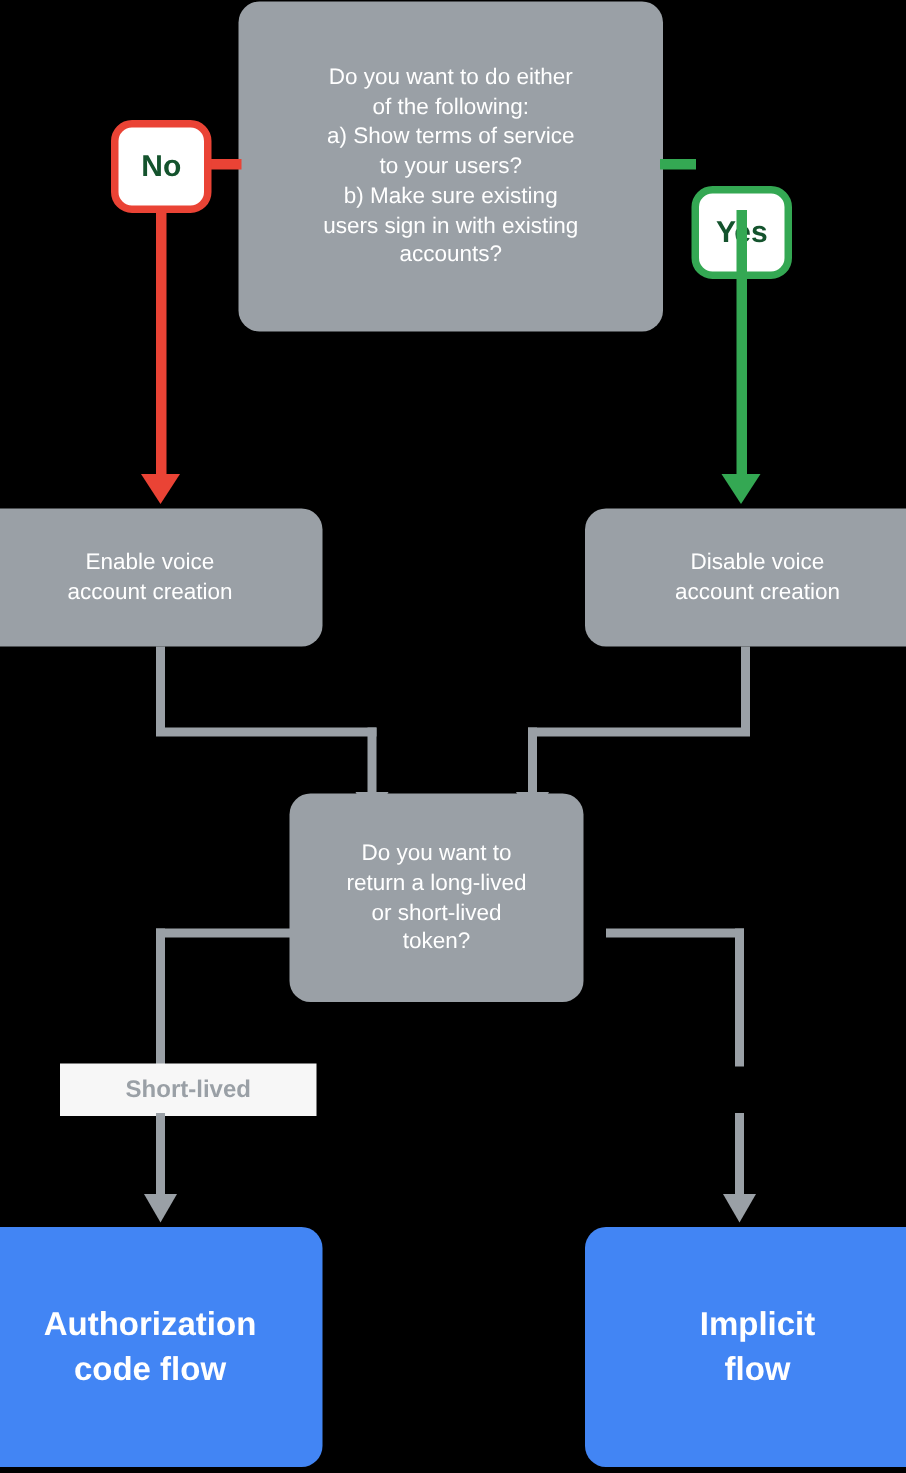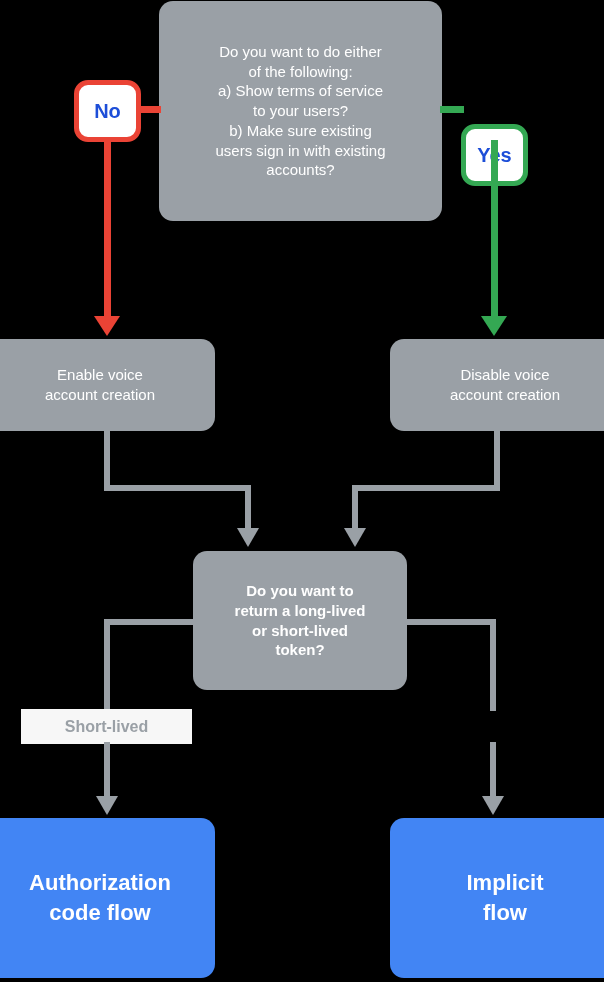--- a/index.html
+++ b/index.html
@@ -39,36 +39,37 @@
   .chip {
     position: absolute;
     box-sizing: border-box;
     background: #ffffff;
     border-radius: 14px;
     display: flex;
     align-items: center;
     justify-content: center;
     font-size: 20px;
     font-weight: bold;
-    color: #1d4ed8;
+    color: #14532d;
   }
   .chip.no  { border: 5px solid #ea4335; }
   .chip.yes { border: 5px solid #34a853; }
 
   
   .edge-label {
     position: absolute;
     box-sizing: border-box;
     background: #f7f7f7;
     color: #9aa0a6;
     font-size: 16px;
     font-weight: bold;
     display: flex;
     align-items: center;
     justify-content: center;
+    margin-left: 19px;
   }
 
   
   .blue-node {
     background: #4285f4;
     color: #ffffff;
     border-radius: 14px;
     font-size: 22px;
     font-weight: bold;
     line-height: 1.35;
@@ -139,21 +140,21 @@
   <div class="line gray" style="left:104px; top:431px; width:6px; height:59px;"></div>
   <div class="line gray" style="left:104px; top:485px; width:147px; height:6px;"></div>
   <div class="line gray" style="left:245px; top:485px; width:6px; height:45px;"></div>
   <div class="arrow gray" style="left:237px; top:528px;"></div>
 
   <div class="line gray" style="left:494px; top:431px; width:6px; height:59px;"></div>
   <div class="line gray" style="left:352px; top:485px; width:148px; height:6px;"></div>
   <div class="line gray" style="left:352px; top:485px; width:6px; height:45px;"></div>
   <div class="arrow gray" style="left:344px; top:528px;"></div>
 
-  <div class="node gray-node" style="left:193px; top:551px; width:214px; height:139px; padding:0 12px;font-weight:bold;">Do you want to
+  <div class="node gray-node" style="left:193px; top:529px; width:196px; height:139px; padding:0 12px;">Do you want to
 return a long-lived
 or short-lived
 token?</div>
 
   <div class="line gray" style="left:104px; top:619px; width:92px; height:6px;"></div>
   <div class="line gray" style="left:104px; top:619px; width:6px; height:92px;"></div>
 
   <div class="line gray" style="left:404px; top:619px; width:92px; height:6px;"></div>
   <div class="line gray" style="left:490px; top:619px; width:6px; height:92px;"></div>
 

